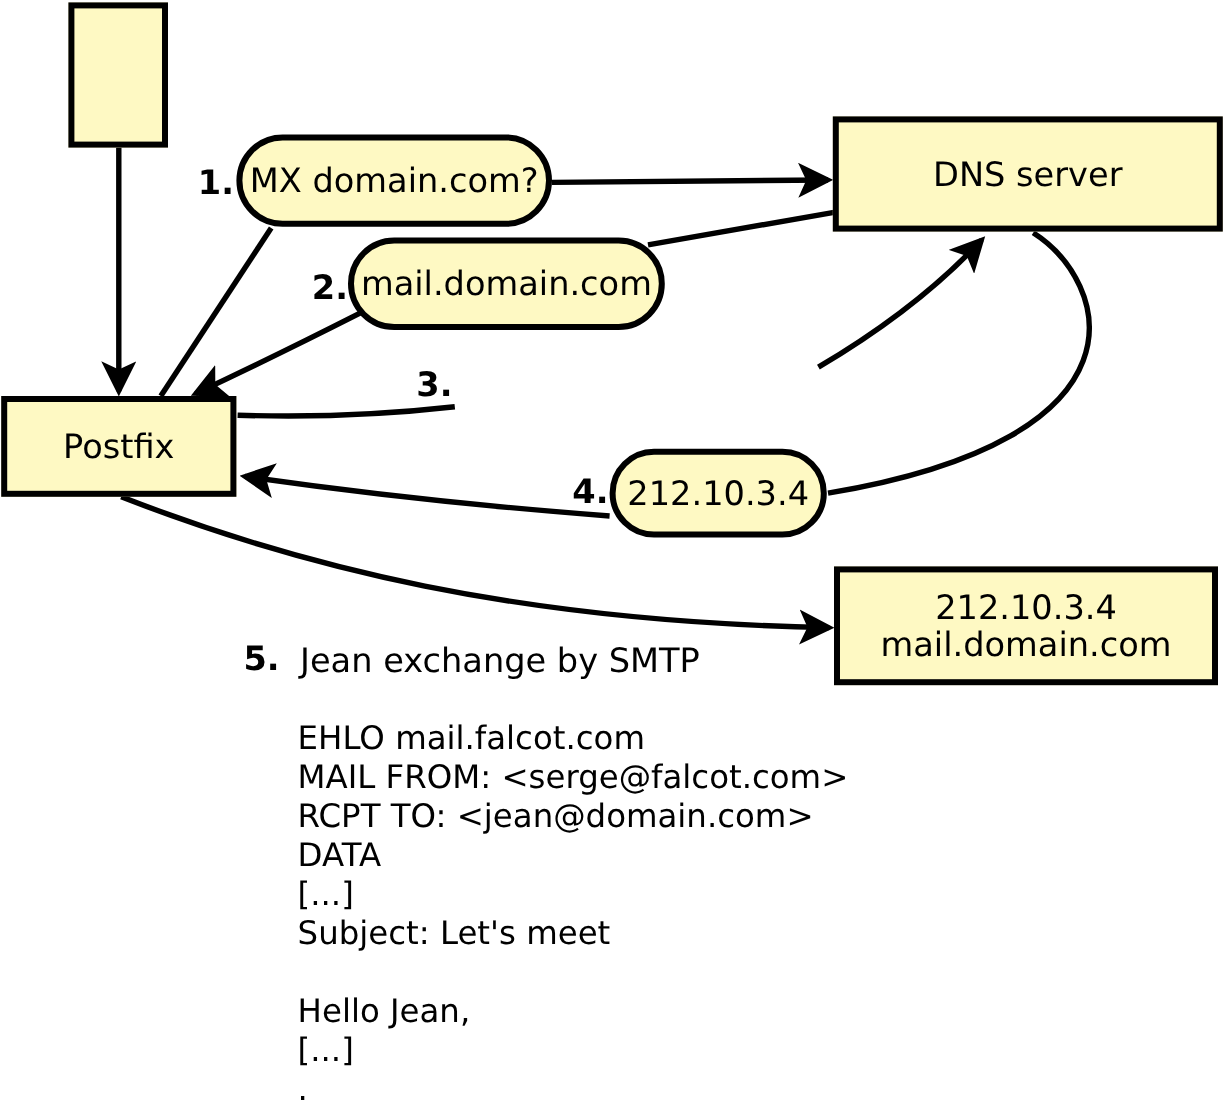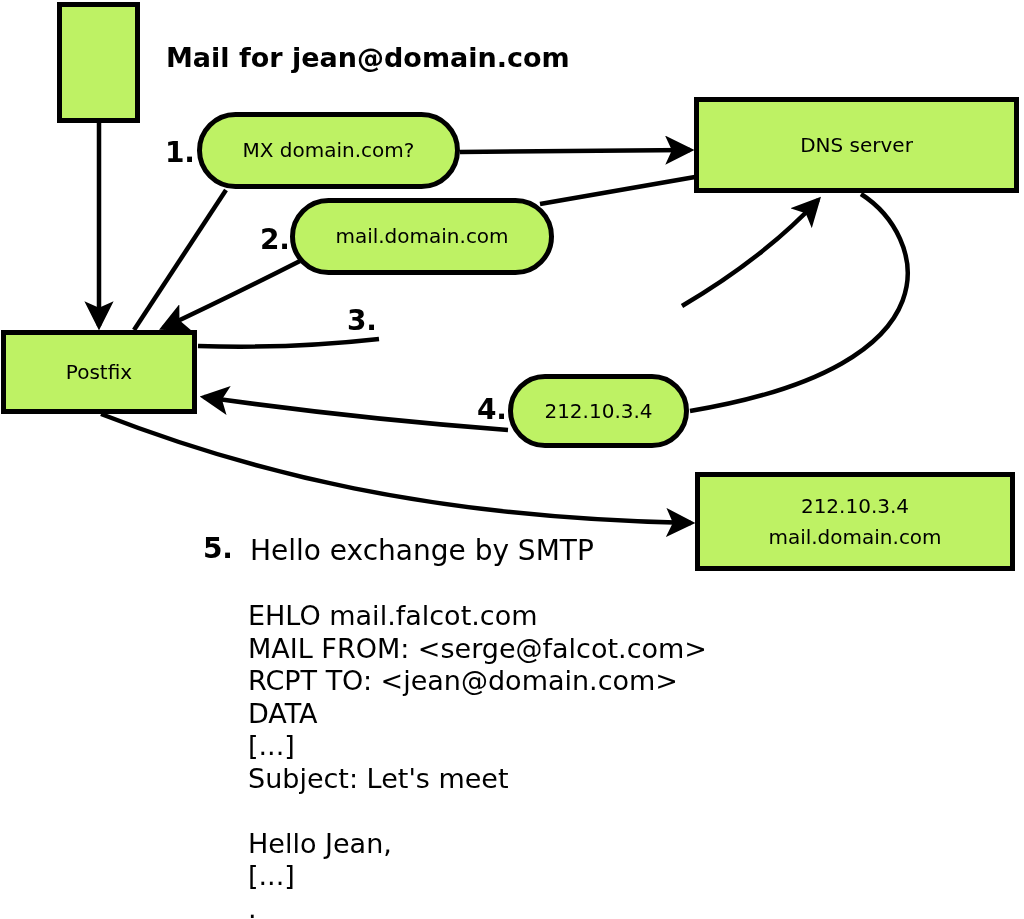--- a/index.html
+++ b/index.html
@@ -4,23 +4,23 @@
 <style>
   html,body{margin:0;padding:0;}
   body{
     width:1024px;height:919px;overflow:hidden;
     background:#ffffff;position:relative;
     font-family:"DejaVu Sans",sans-serif;color:#000;
   }
   #canvas{position:absolute;inset:0;width:1024px;height:919px;}
   svg.wires{position:absolute;left:0;top:0;width:1024px;height:919px;}
   .node{
-    position:absolute;background:#bef264;border:5px solid #000;box-sizing:border-box;
+    position:absolute;background:#fef9c3;border:5px solid #000;box-sizing:border-box;
     display:flex;flex-direction:column;align-items:center;justify-content:center;
-    font-size:20px;line-height:31px;text-align:center;
+    font-size:28px;line-height:31px;text-align:center;
   }
   .pill{border-radius:44px;}
   .num{
     position:absolute;font-weight:bold;font-size:28px;line-height:28px;
     text-align:right;white-space:nowrap;
   }
   .title{
     position:absolute;left:166px;top:42px;font-size:27px;font-weight:bold;
     white-space:nowrap;
   }
@@ -81,22 +81,21 @@
   <div class="node pill" style="left:508px;top:374px;width:181px;height:74px;">
     <span>212.10.3.4</span>
   </div>
 
   <div class="num" style="left:147px;top:139px;width:48px;">1.</div>
   <div class="num" style="left:242px;top:226px;width:48px;">2.</div>
   <div class="num" style="left:329px;top:307px;width:48px;">3.</div>
   <div class="num" style="left:459px;top:396px;width:48px;">4.</div>
   <div class="num" style="left:183px;top:535px;width:50px;">5.</div>
 
-  <div class="title">Mail for jean@domain.com</div>
-  <div class="step5">Hello exchange by SMTP</div>
+  <div class="step5">Jean exchange by SMTP</div>
   <div class="transcript">EHLO mail.falcot.com
 MAIL FROM: &lt;serge@falcot.com&gt;
 RCPT TO: &lt;jean@domain.com&gt;
 DATA
 [...]
 Subject: Let's meet
 
 Hello Jean,
 [...]
 .</div>

